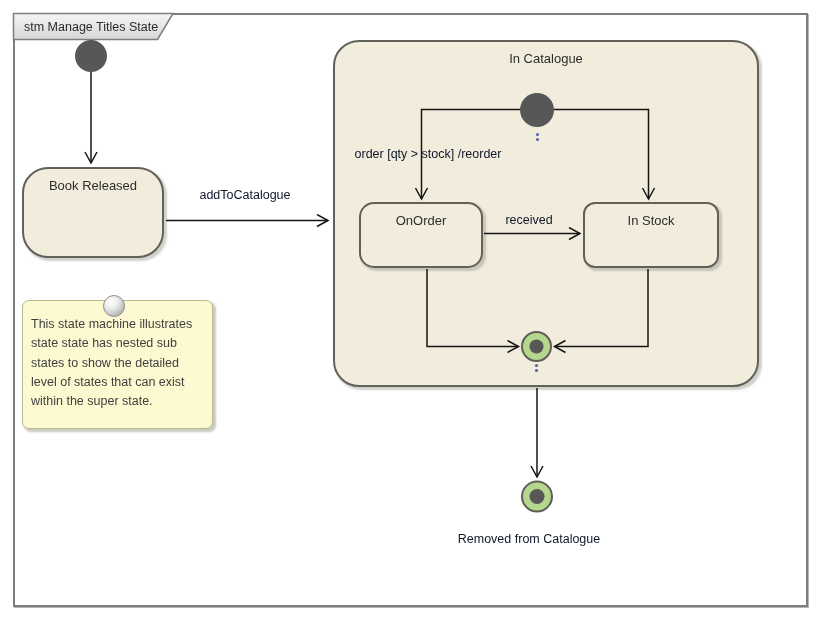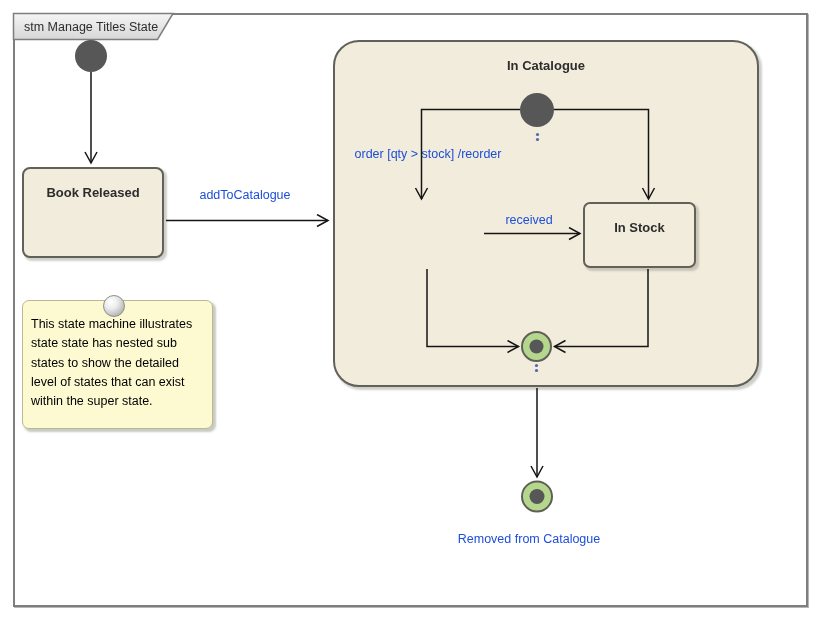--- a/index.html
+++ b/index.html
@@ -13,68 +13,71 @@
     position:absolute; left:13px; top:13px; width:795px; height:594px;
     border:2px solid #7E7E7E; background:#FFFFFF;
     box-shadow:1px 1px 0 #B5B5B5;
   }
 
   .state {
     position:absolute; background:#F2ECDC; border:2px solid #61615A;
     text-align:center; box-shadow:2.5px 2.5px 2px rgba(150,150,140,0.45);
   }
   .state .state-label {
-    display:block; margin-top:16px; font-weight:bold; font-size:13px; color:#2D2D2D;
+    display:block; margin-top:9px; font-weight:normal; font-size:13px; color:#2D2D2D;
   }
-  .state-book     { left:22px;  top:167px; width:142px; height:91px;  border-radius:8px; }
+  .state-book     { left:22px;  top:167px; width:142px; height:91px;  border-radius:26px; }
   .state-composite{ left:333px; top:40px;  width:426px; height:347px; border-radius:26px; }
   .state-onorder  { left:359px; top:202px; width:124px; height:66px;  border-radius:15px; }
-  .state-instock  { left:583px; top:202px; width:113px; height:66px;  border-radius:7px; }
+  .state-instock  { left:583px; top:202px; width:136px; height:66px;  border-radius:12px; }
 
   .tlabel {
-    position:absolute; font-size:12.5px; color:#1d4ed8;
+    position:absolute; font-size:12.5px; color:#0f172a;
     text-align:center; white-space:nowrap;
   }
   .lbl-add      { left:145px; top:188px; width:200px; }
   .lbl-reorder  { left:343px; top:147px; width:170px; }
   .lbl-qty      { left:577px; top:146px; width:150px; }
   .lbl-received { left:479px; top:213px; width:100px; }
   .lbl-remove   { left:438px; top:416px; width:200px; }
   .lbl-final    { left:429px; top:532px; width:200px; }
 
   .note {
     position:absolute; left:22px; top:300px; width:191px; height:129px;
     background:#FDFAD2; border:1.5px solid #B9B98F; border-radius:7px;
     box-shadow:2.5px 2.5px 2px rgba(150,150,140,0.5);
   }
   .note-pin {
     position:absolute; left:80px; top:-6px; width:22px; height:22px;
     border-radius:50%; border:1px solid #8F8F8F;
     background:radial-gradient(circle at 35% 30%, #FFFFFF 0%, #ECECEC 35%, #BFBFBF 70%, #949494 100%);
   }
   .note-text {
-    margin:14px 4px 0 8px; font-size:12.5px; line-height:19.3px; color:#000000;
+    margin:14px 4px 0 8px; font-size:12.5px; line-height:19.3px; color:#404040;
   }
 
   .overlay { position:absolute; left:0; top:0; pointer-events:none; }
   .tab-text { font-size:12.5px; fill:#2D2D2D; }
 </style>
 </head>
 <body>
 
 <div class="canvas">
 
   <div class="frame"></div>
 
   <div class="state state-composite">
     <span class="state-label">In Catalogue</span>
   </div>
 
   <div class="state state-book">
     <span class="state-label">Book Released</span>
+  </div>
+  <div class="state state-onorder">
+    <span class="state-label">OnOrder</span>
   </div>
   <div class="state state-instock">
     <span class="state-label">In Stock</span>
   </div>
 
   <div class="tlabel lbl-add">addToCatalogue</div>
   <div class="tlabel lbl-reorder">order [qty &gt; stock] /reorder</div>
   <div class="tlabel lbl-received">received</div>
   <div class="tlabel lbl-final">Removed from Catalogue</div>
 

